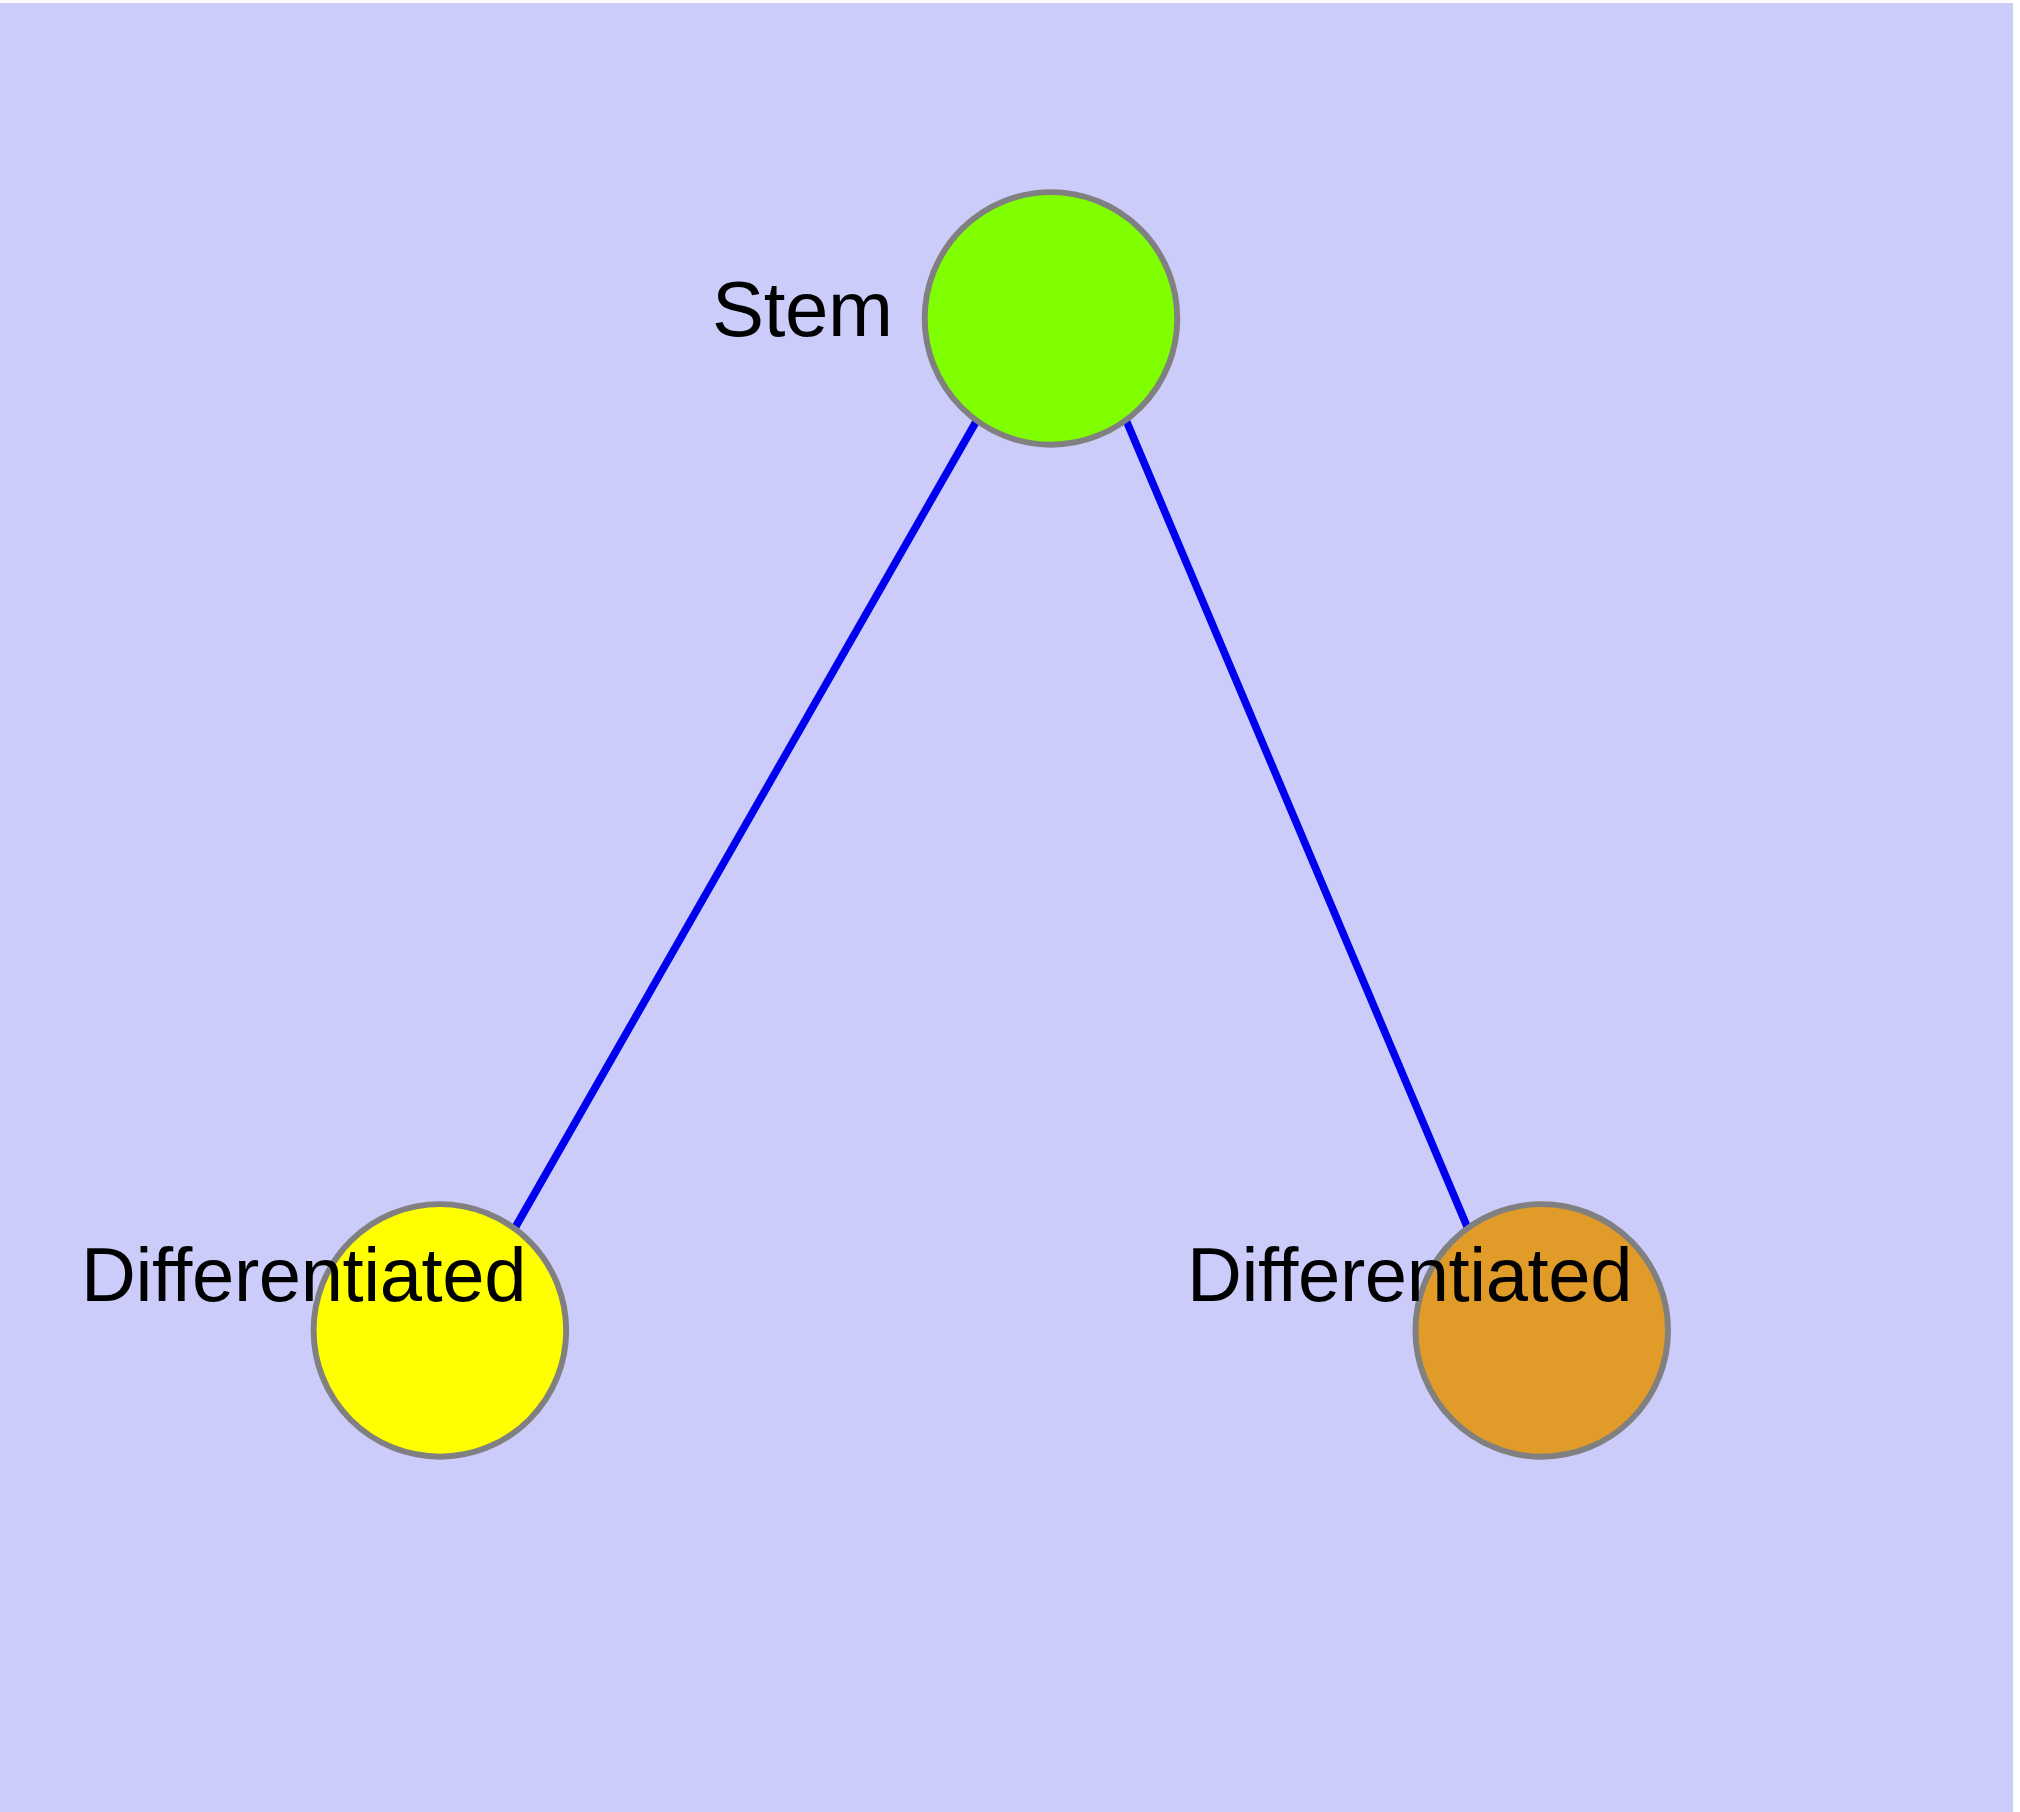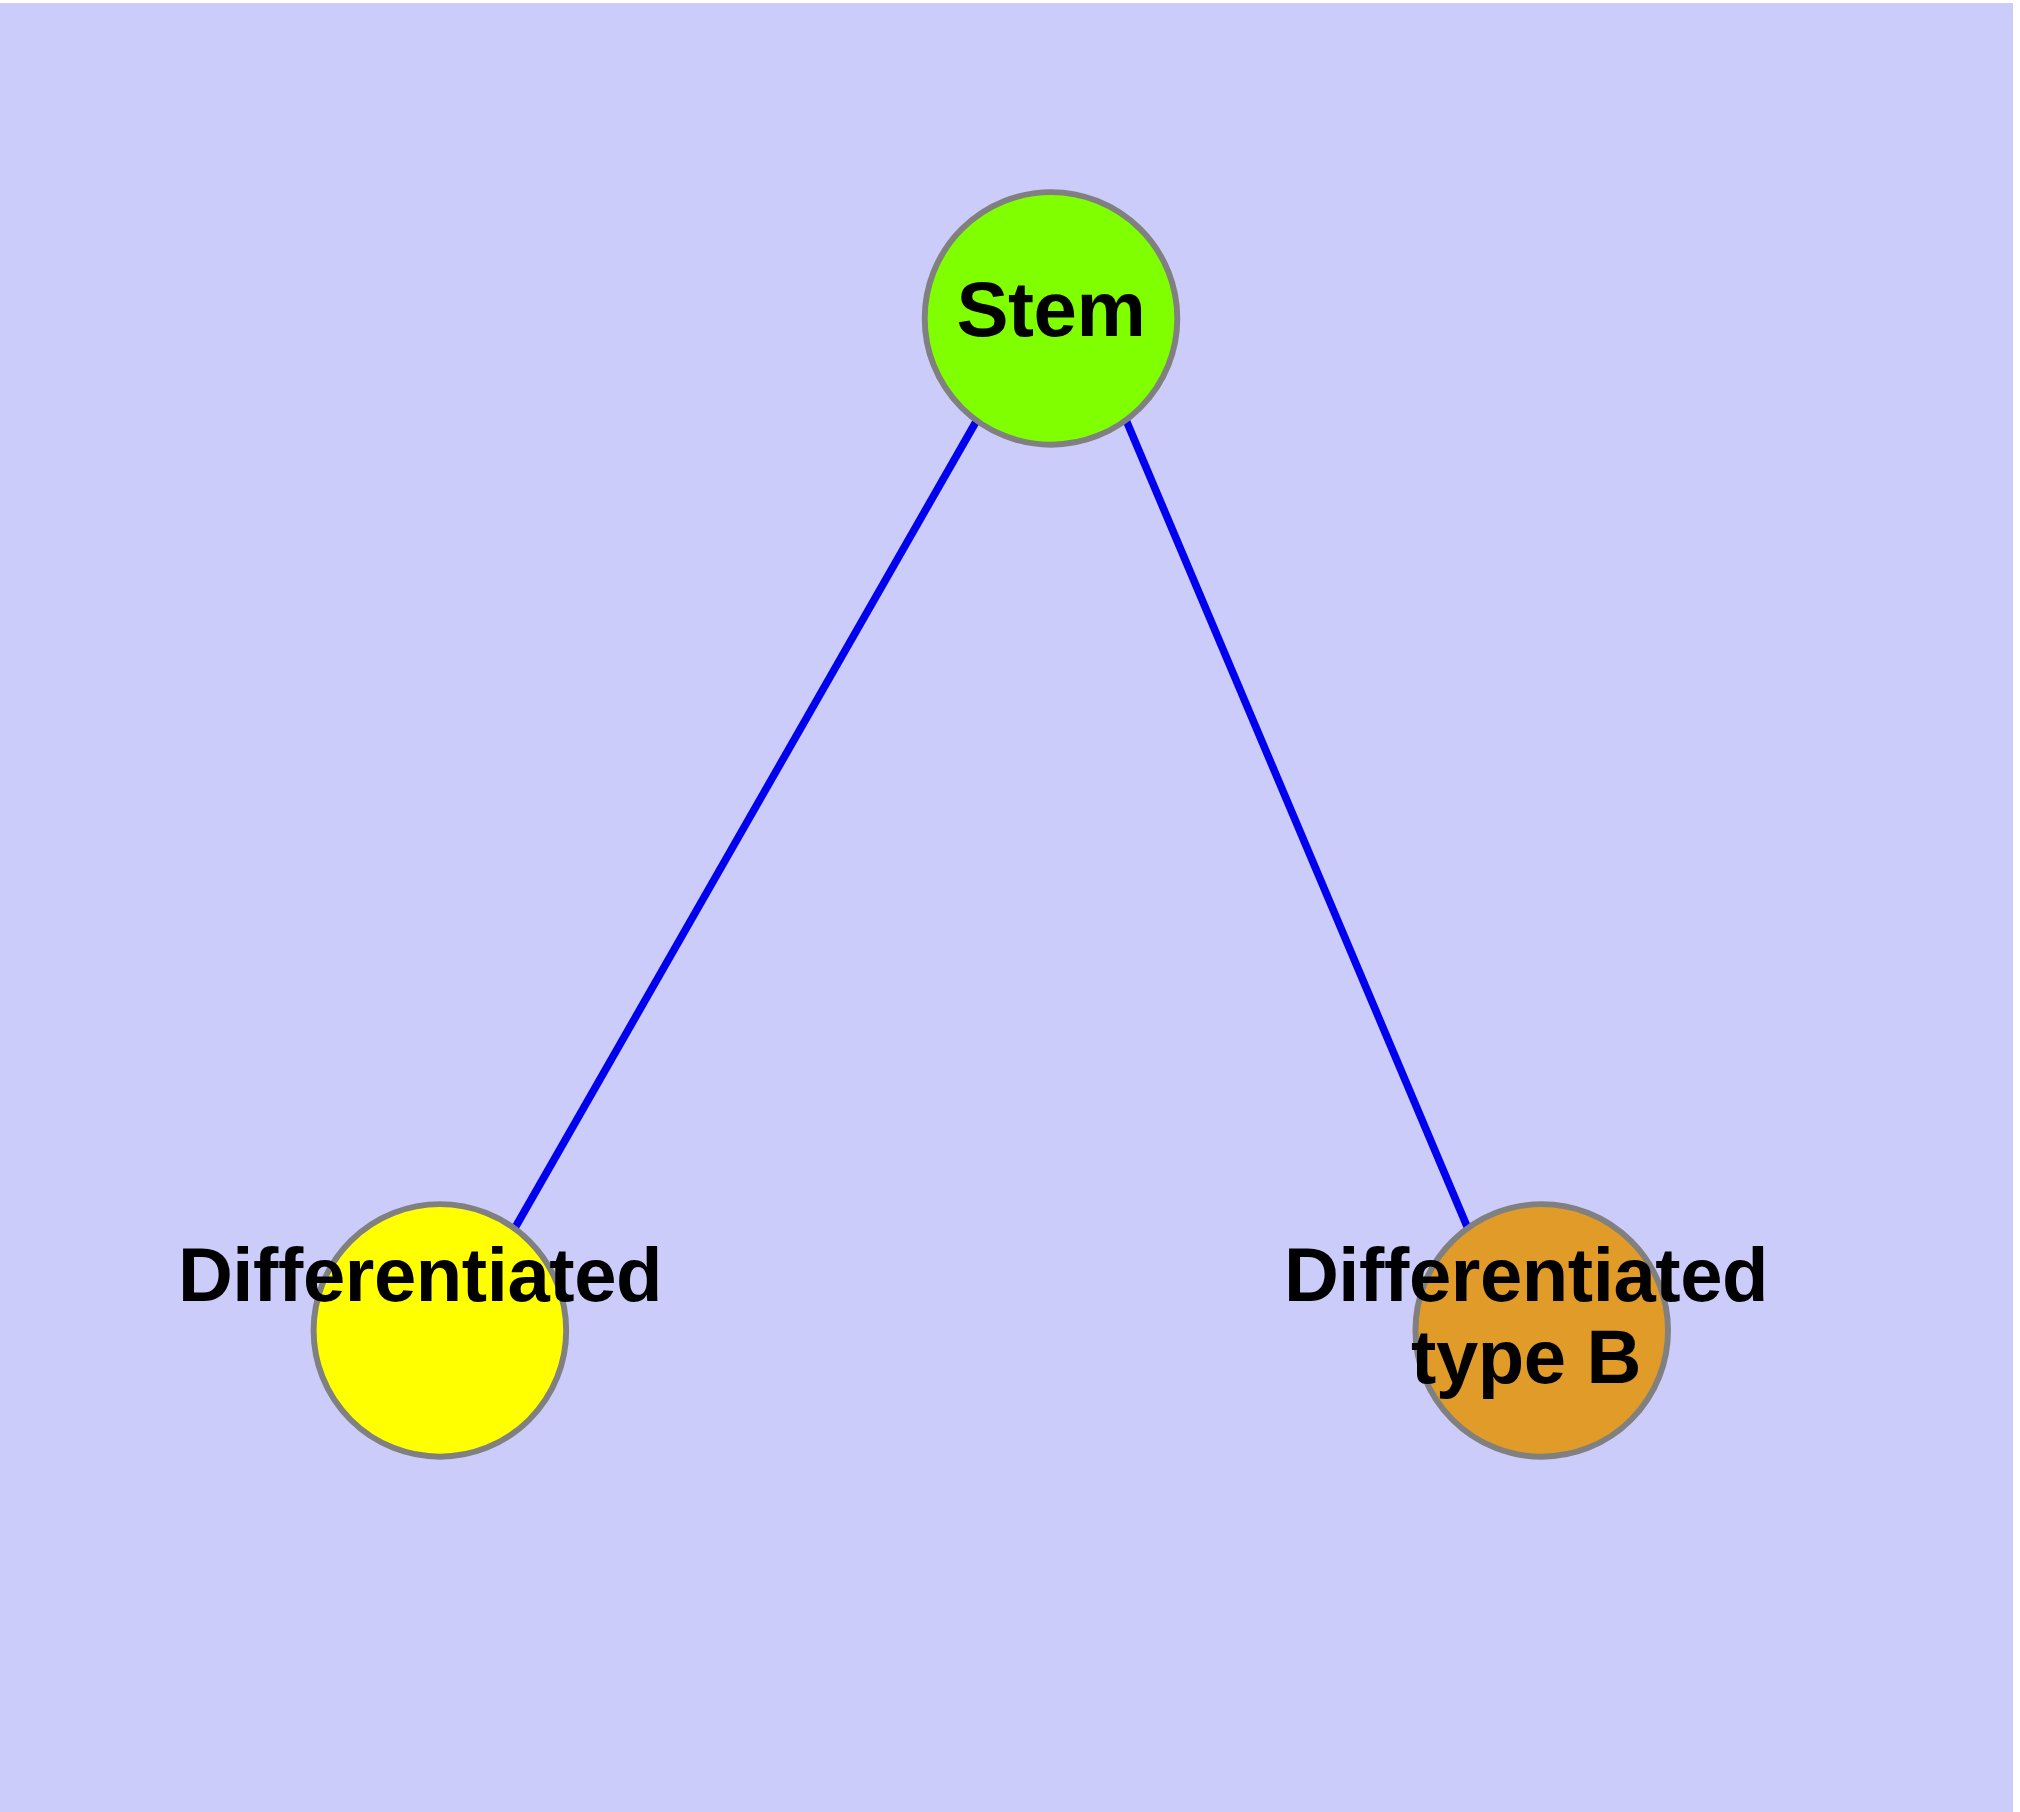--- a/index.html
+++ b/index.html
@@ -33,22 +33,21 @@
     position: absolute;
     left: 0;
     top: 0;
     width: 2013px;
     height: 1809px;
     display: block;
   }
   .node-label {
     position: absolute;
     color: #000000;
-    font-weight: bold;
-    text-align: center;
+    font-weight: normal;
     white-space: pre;
     line-height: 1.08;
     letter-spacing: -0.4px;
     pointer-events: none;
     -webkit-font-smoothing: antialiased;
   }
   #label-stem {
     font-size: 78px;
     left: 712px;
     top: 264px;
@@ -82,17 +81,17 @@
         <circle cx="1240" cy="372" r="149" fill="#7fff00" stroke="#808080" stroke-width="7"></circle>
         <circle cx="519" cy="1566" r="149" fill="#ffff00" stroke="#808080" stroke-width="7"></circle>
         <circle cx="1819" cy="1566" r="149" fill="#e09b28" stroke="#808080" stroke-width="7"></circle>
       </g>
     </svg>
 
     <div class="node-label" id="label-stem">Stem</div>
 
     <div class="node-label" id="label-type-a"><span>Differentiated</span><br></div>
 
-    <div class="node-label" id="label-type-b"><span>Differentiated</span><br><span>type B</span></div>
+    <div class="node-label" id="label-type-b"><span>Differentiated</span><br></div>
 
   </div>
 </div>
 
 
 </body></html>

